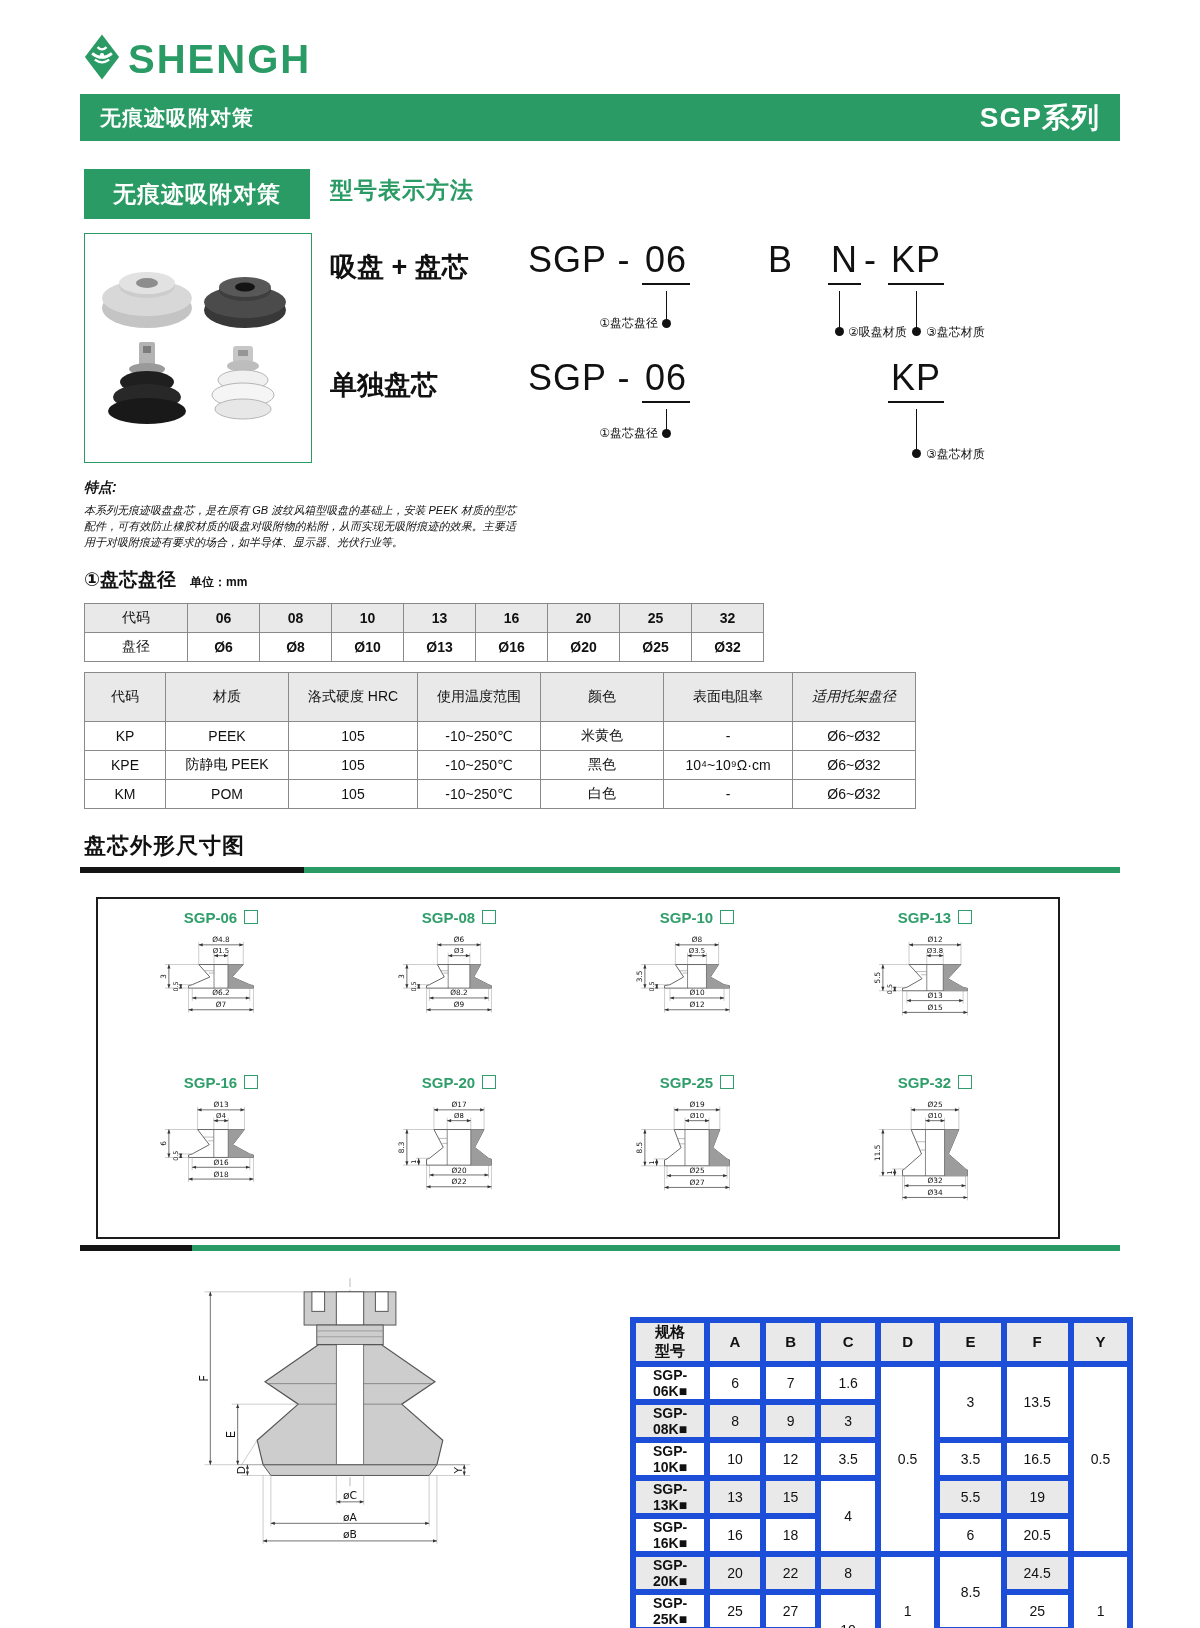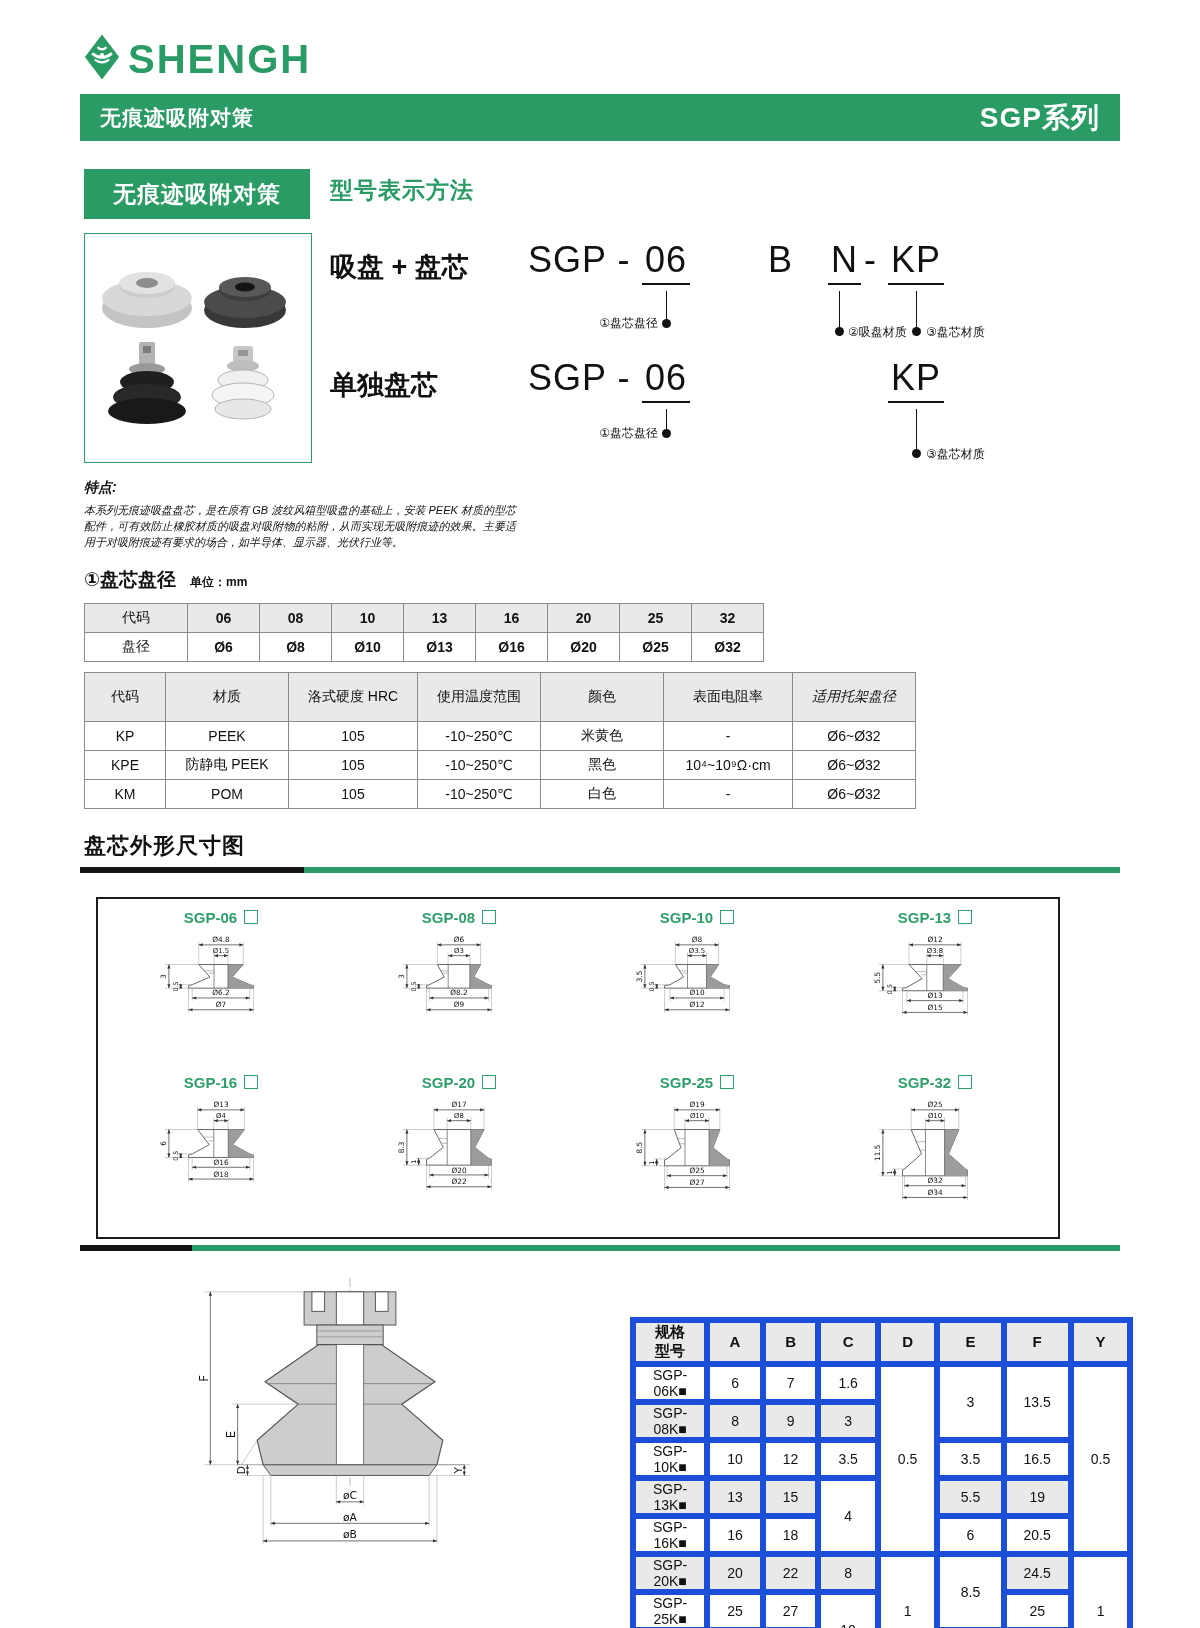--- a/index.html
+++ b/index.html
@@ -50,21 +50,21 @@
             padding:10px 4px 6px;display:grid;grid-template-columns:repeat(4,1fr);row-gap:8px;}
   .draw-cell{display:flex;flex-direction:column;align-items:center;}
   .draw-title{color:#2f9e6a;font-size:15px;font-weight:bold;display:flex;align-items:center;gap:7px;margin-bottom:2px;}
   .msq{display:inline-block;width:12px;height:12px;border:1.5px solid #2f9e6a;background:#fff;}
   
   .sizes-flex{margin:12px 80px 0 84px;display:flex;}
   .size-diagram{margin-left:56px;}
   .size-table{margin-left:70px;margin-top:54px;border:1.5px solid #666;align-self:flex-start;}
   .size-table td{border:6px solid #1d4ed8;text-align:center;font-size:14px;height:21px;padding:0 17px;}
   .size-table tr.head td{background:#e9e9e9;font-weight:bold;font-size:15px;height:25px;}
-  .size-table td.model{font-weight:normal;}
+  .size-table td.model{font-weight:bold;}
   .size-table td.alt{background:#e9e9e9;}
 </style>
 </head>
 <body>
 
 <div class="page">
 
   <div class="logo-row">
     <span>
       <svg width="36" height="48" viewBox="0 0 40 52">

